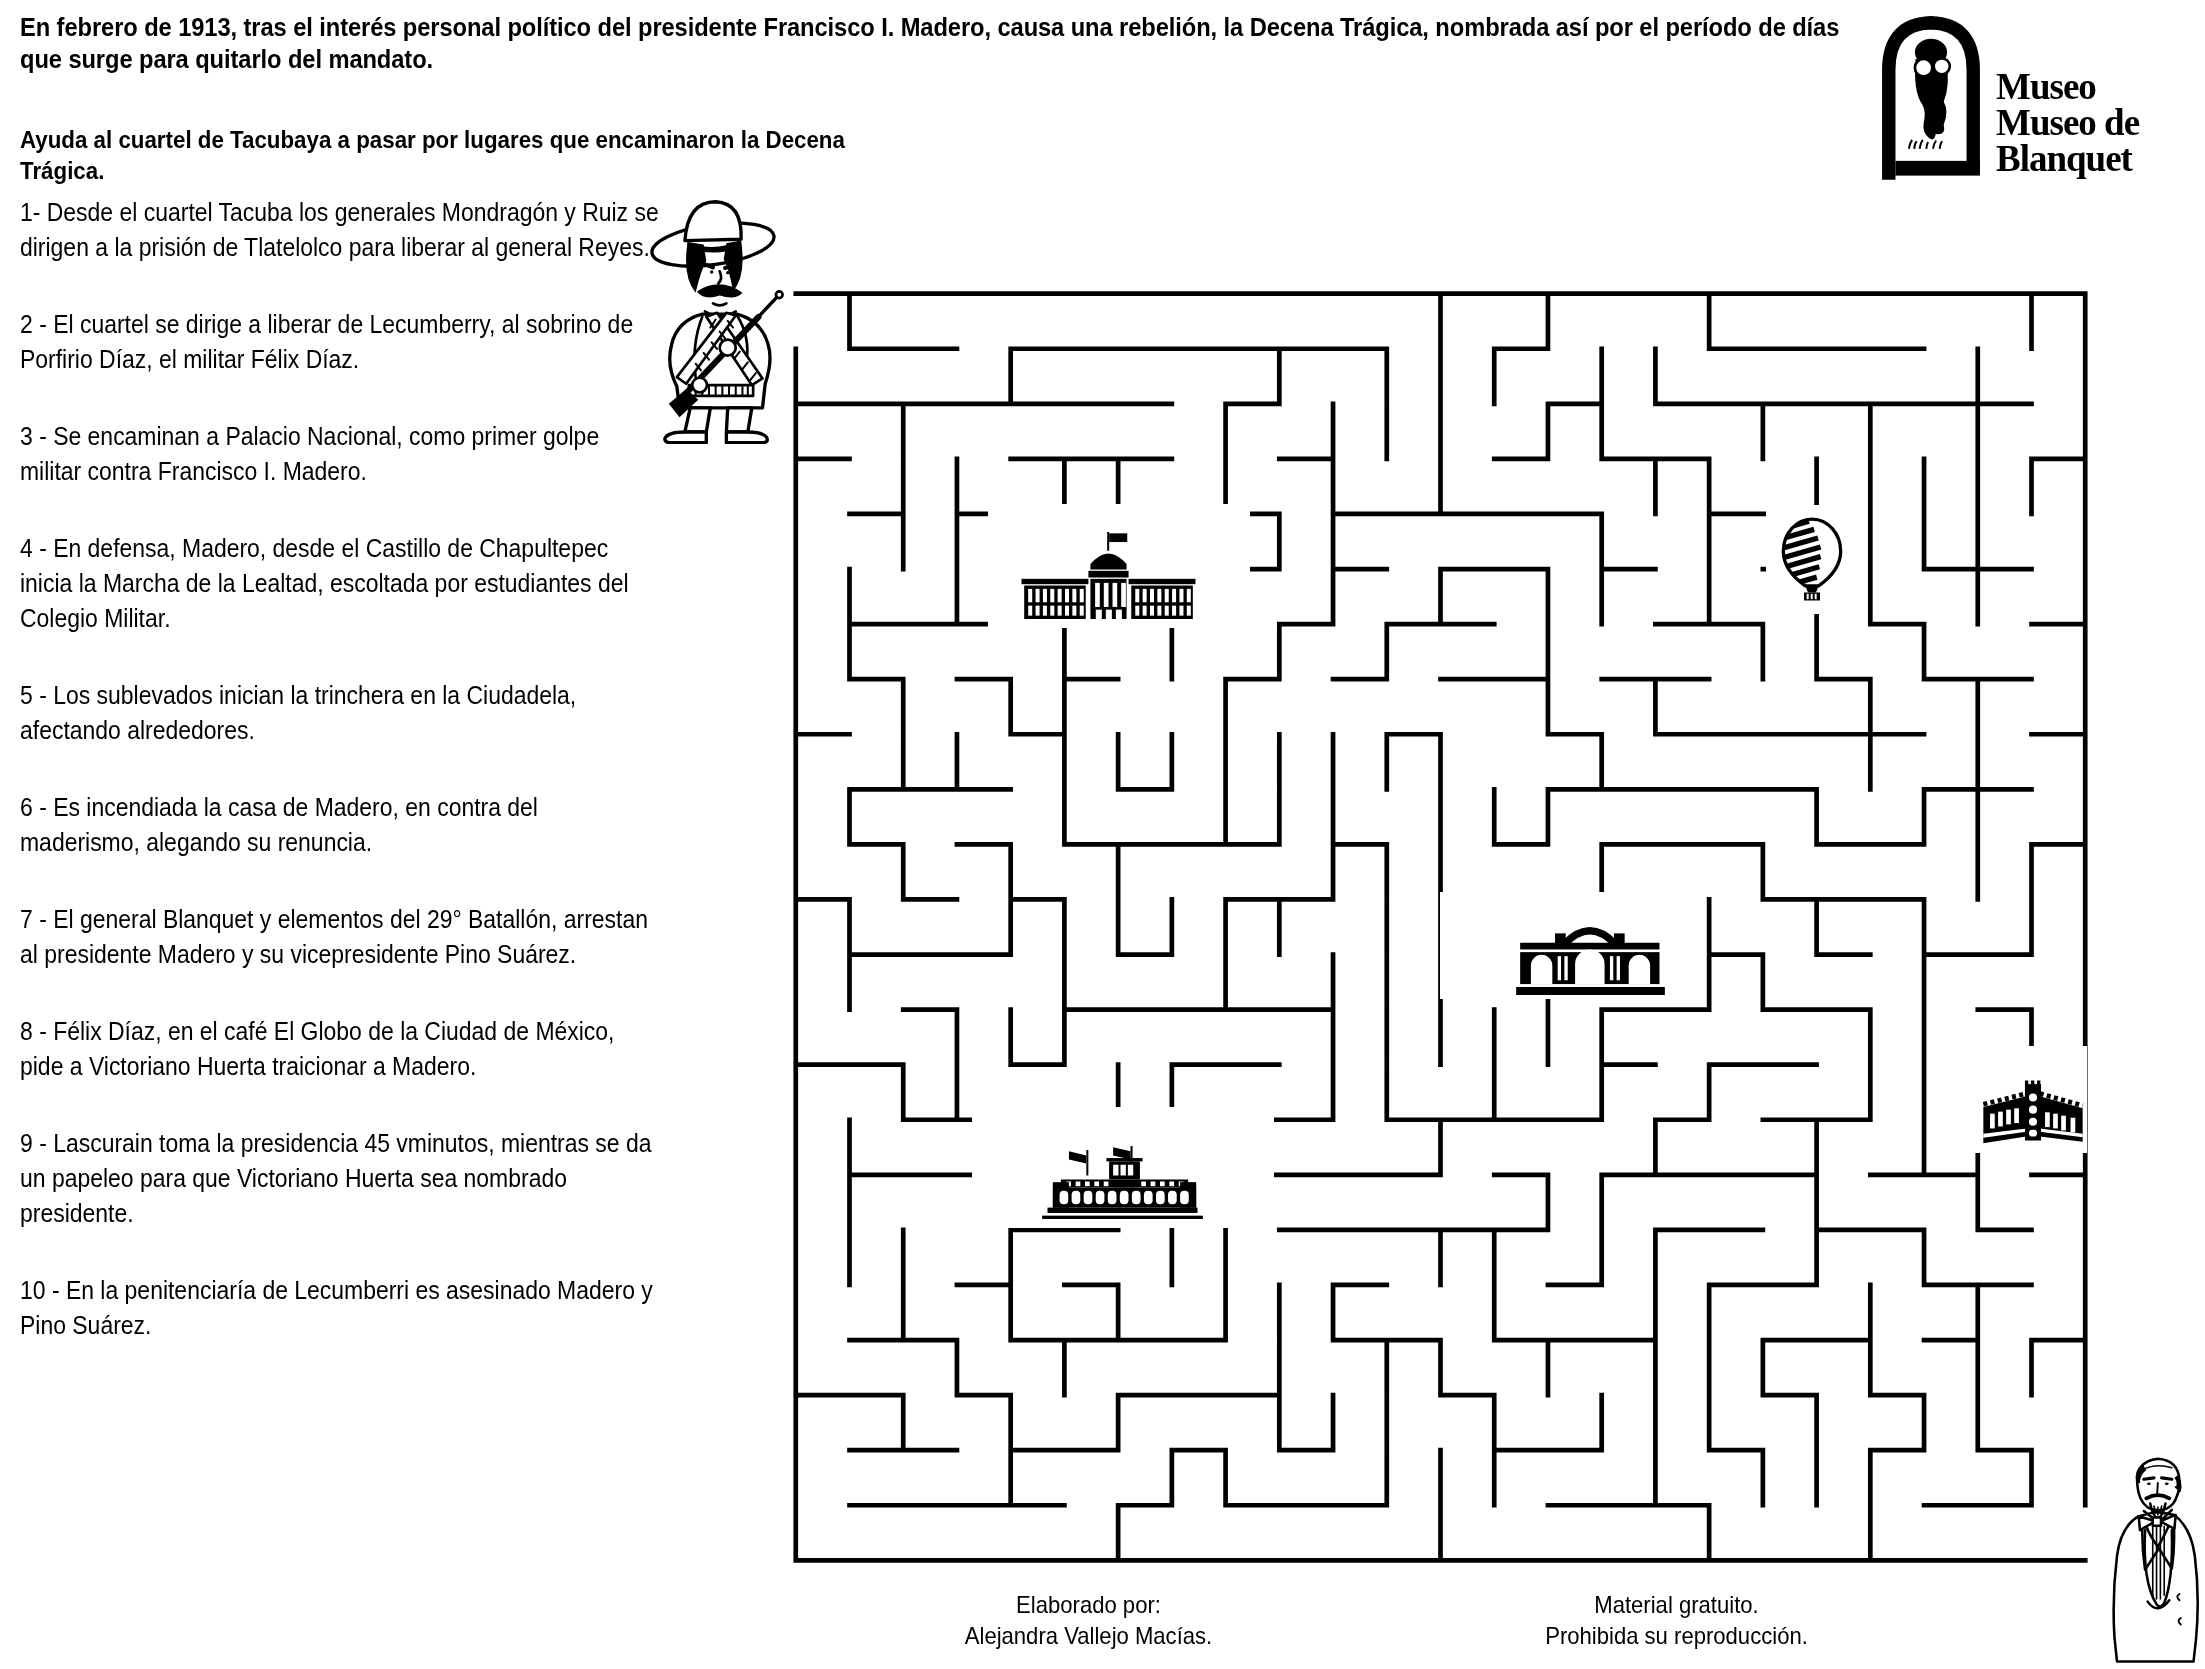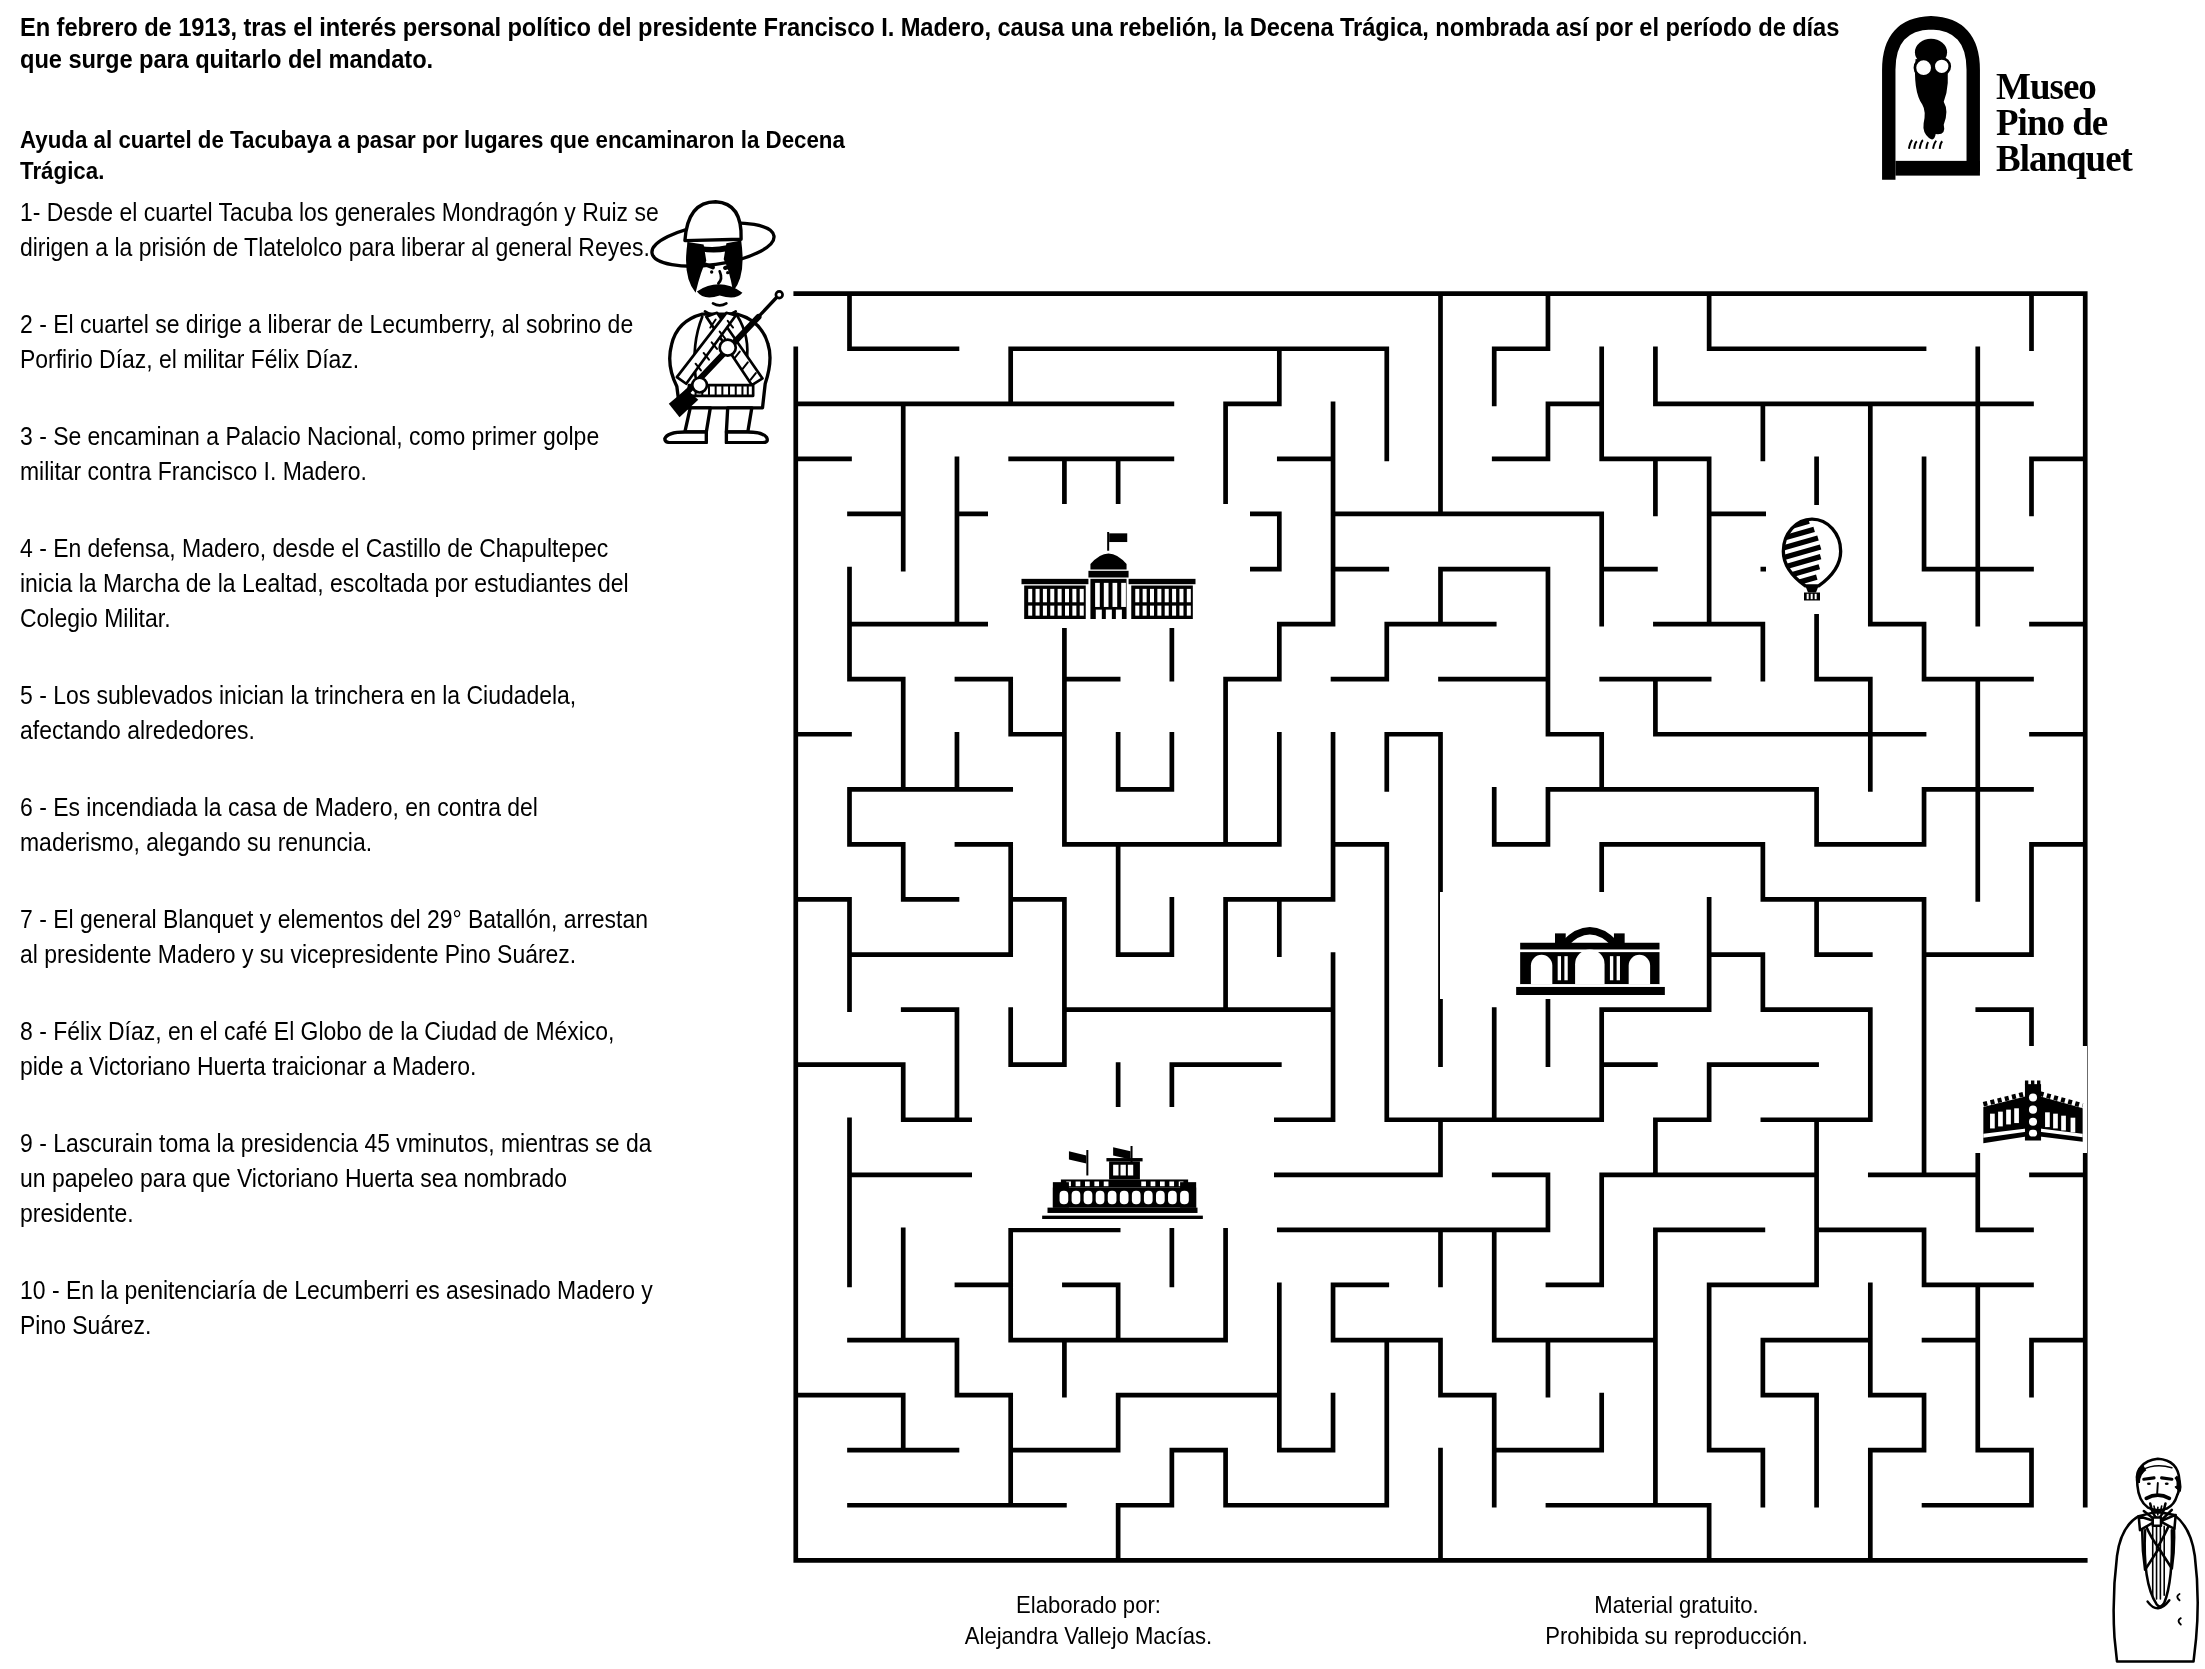--- a/index.html
+++ b/index.html
@@ -73,21 +73,21 @@
     <rect x="32" y="234" width="126" height="22" fill="#000"></rect>
     <ellipse cx="85" cy="72" rx="24" ry="20" fill="#000"></ellipse>
     <path d="M62 82 Q58 130 72 150 Q78 160 74 178 Q72 192 82 200 Q90 206 92 194 Q108 196 104 180 Q112 160 104 146 Q114 120 108 86 Z" fill="#000"></path>
     <circle cx="74" cy="95" r="13" fill="#fff" stroke="#000" stroke-width="4"></circle>
     <circle cx="101" cy="93" r="12" fill="#fff" stroke="#000" stroke-width="4"></circle>
     <path d="M86 94 L90 93" stroke="#000" stroke-width="3"></path>
     <path d="M52 216 q2 -10 5 -13 M60 216 q1 -9 4 -11 M68 216 q2 -11 5 -13 M78 216 q1 -8 3 -10 M88 216 q2 -10 5 -12 M98 216 q1 -9 4 -11" fill="none" stroke="#000" stroke-width="3"></path>
   </svg>
   <div class="logo-text">
     <div>Museo</div>
-    <div>Pino de</div>
+    <div>Museo de</div>
     <div>Blanquet</div>
   </div>
 </div>
 
 <svg id="maze" class="abs" viewBox="-4 -4 1928 1894">
   <path id="maze-walls" d="M0 0h80M80 0h80M160 0h80M240 0h80M320 0h80M400 0h80M480 0h80M560 0h80M640 0h80M720 0h80M800 0h80M880 0h80M960 0h80M1040 0h80M1120 0h80M1200 0h80M1280 0h80M1360 0h80M1440 0h80M1520 0h80M1600 0h80M1680 0h80M1760 0h80M1840 0h80M80 82h80M160 82h80M320 82h80M400 82h80M480 82h80M560 82h80M640 82h80M720 82h80M800 82h80M1040 82h80M1360 82h80M1440 82h80M1520 82h80M1600 82h80M0 164h80M80 164h80M160 164h80M240 164h80M320 164h80M400 164h80M480 164h80M640 164h80M1120 164h80M1280 164h80M1360 164h80M1440 164h80M1520 164h80M1600 164h80M1680 164h80M1760 164h80M0 246h80M320 246h80M400 246h80M480 246h80M720 246h80M1040 246h80M1200 246h80M1280 246h80M1840 246h80M80 328h80M240 328h80M560 328h80M640 328h80M800 328h80M880 328h80M960 328h80M1040 328h80M1120 328h80M1360 328h80M1440 328h80M320 410h80M400 410h80M480 410h80M640 410h80M800 410h80M960 410h80M1040 410h80M1200 410h80M1440 410h80M1680 410h80M1760 410h80M80 492h80M160 492h80M240 492h80M480 492h80M560 492h80M720 492h80M880 492h80M960 492h80M1280 492h80M1360 492h80M1600 492h80M1840 492h80M80 574h80M240 574h80M400 574h80M640 574h80M800 574h80M960 574h80M1040 574h80M1200 574h80M1280 574h80M1520 574h80M1680 574h80M1760 574h80M0 656h80M320 656h80M880 656h80M1120 656h80M1280 656h80M1360 656h80M1440 656h80M1520 656h80M1600 656h80M1840 656h80M80 738h80M160 738h80M240 738h80M480 738h80M1120 738h80M1200 738h80M1280 738h80M1360 738h80M1440 738h80M1680 738h80M1760 738h80M80 820h80M240 820h80M400 820h80M480 820h80M560 820h80M640 820h80M800 820h80M1040 820h80M1200 820h80M1280 820h80M1360 820h80M1520 820h80M1600 820h80M1840 820h80M0 902h80M160 902h80M320 902h80M640 902h80M720 902h80M960 902h80M1040 902h80M1120 902h80M1440 902h80M1520 902h80M1600 902h80M80 984h80M160 984h80M240 984h80M480 984h80M960 984h80M1040 984h80M1120 984h80M1200 984h80M1360 984h80M1520 984h80M1680 984h80M1760 984h80M160 1066h80M400 1066h80M480 1066h80M560 1066h80M640 1066h80M720 1066h80M1200 1066h80M1280 1066h80M1440 1066h80M1520 1066h80M1760 1066h80M0 1148h80M80 1148h80M320 1148h80M560 1148h80M640 1148h80M1200 1148h80M1360 1148h80M1440 1148h80M1840 1148h80M160 1230h80M240 1230h80M320 1230h80M400 1230h80M640 1230h80M720 1230h80M880 1230h80M960 1230h80M1040 1230h80M1120 1230h80M1280 1230h80M1440 1230h80M1520 1230h80M1760 1230h80M80 1312h80M160 1312h80M240 1312h80M480 1312h80M640 1312h80M720 1312h80M800 1312h80M880 1312h80M1040 1312h80M1200 1312h80M1280 1312h80M1360 1312h80M1440 1312h80M1600 1312h80M1680 1312h80M1840 1312h80M320 1394h80M400 1394h80M720 1394h80M800 1394h80M880 1394h80M960 1394h80M1040 1394h80M1280 1394h80M1360 1394h80M1520 1394h80M1600 1394h80M1760 1394h80M240 1476h80M400 1476h80M800 1476h80M1120 1476h80M1360 1476h80M1440 1476h80M1680 1476h80M1760 1476h80M80 1558h80M160 1558h80M320 1558h80M400 1558h80M480 1558h80M560 1558h80M800 1558h80M880 1558h80M1040 1558h80M1120 1558h80M1200 1558h80M1440 1558h80M1520 1558h80M1680 1558h80M1840 1558h80M0 1640h80M80 1640h80M240 1640h80M480 1640h80M560 1640h80M640 1640h80M960 1640h80M1440 1640h80M1600 1640h80M80 1722h80M160 1722h80M320 1722h80M400 1722h80M560 1722h80M720 1722h80M1040 1722h80M1120 1722h80M1360 1722h80M1600 1722h80M1760 1722h80M80 1804h80M160 1804h80M240 1804h80M320 1804h80M480 1804h80M640 1804h80M720 1804h80M800 1804h80M1120 1804h80M1200 1804h80M1280 1804h80M1680 1804h80M1760 1804h80M0 1886h80M80 1886h80M160 1886h80M240 1886h80M320 1886h80M400 1886h80M480 1886h80M560 1886h80M640 1886h80M720 1886h80M800 1886h80M880 1886h80M960 1886h80M1040 1886h80M1120 1886h80M1200 1886h80M1280 1886h80M1360 1886h80M1440 1886h80M1520 1886h80M1600 1886h80M1680 1886h80M1760 1886h80M1840 1886h80M80 0v82M960 0v82M1120 0v82M1360 0v82M1840 0v82M1920 0v82M0 82v82M320 82v82M720 82v82M880 82v82M960 82v82M1040 82v82M1200 82v82M1280 82v82M1760 82v82M1920 82v82M0 164v82M160 164v82M640 164v82M800 164v82M880 164v82M960 164v82M1120 164v82M1200 164v82M1440 164v82M1600 164v82M1760 164v82M1920 164v82M0 246v82M160 246v82M240 246v82M400 246v82M480 246v82M640 246v82M800 246v82M960 246v82M1280 246v82M1360 246v82M1520 246v82M1600 246v82M1680 246v82M1760 246v82M1840 246v82M1920 246v82M0 328v82M160 328v82M240 328v82M400 328v82M720 328v82M800 328v82M1200 328v82M1360 328v82M1520 328v82M1600 328v82M1680 328v82M1760 328v82M1920 328v82M0 410v82M80 410v82M240 410v82M480 410v82M640 410v82M800 410v82M960 410v82M1120 410v82M1200 410v82M1360 410v82M1520 410v82M1600 410v82M1760 410v82M1920 410v82M0 492v82M80 492v82M400 492v82M560 492v82M720 492v82M880 492v82M1120 492v82M1440 492v82M1520 492v82M1680 492v82M1920 492v82M0 574v82M160 574v82M320 574v82M400 574v82M640 574v82M1120 574v82M1280 574v82M1600 574v82M1760 574v82M1920 574v82M0 656v82M160 656v82M240 656v82M400 656v82M480 656v82M560 656v82M640 656v82M720 656v82M800 656v82M880 656v82M960 656v82M1200 656v82M1600 656v82M1760 656v82M1920 656v82M0 738v82M80 738v82M400 738v82M640 738v82M720 738v82M800 738v82M960 738v82M1040 738v82M1120 738v82M1520 738v82M1680 738v82M1760 738v82M1920 738v82M0 820v82M160 820v82M320 820v82M480 820v82M800 820v82M880 820v82M960 820v82M1200 820v82M1440 820v82M1760 820v82M1840 820v82M1920 820v82M0 902v82M80 902v82M320 902v82M400 902v82M480 902v82M560 902v82M640 902v82M720 902v82M880 902v82M960 902v82M1280 902v82M1360 902v82M1520 902v82M1680 902v82M1840 902v82M1920 902v82M0 984v82M80 984v82M400 984v82M640 984v82M800 984v82M880 984v82M960 984v82M1120 984v82M1360 984v82M1440 984v82M1680 984v82M1920 984v82M0 1066v82M240 1066v82M320 1066v82M400 1066v82M800 1066v82M880 1066v82M960 1066v82M1040 1066v82M1120 1066v82M1200 1066v82M1600 1066v82M1680 1066v82M1840 1066v82M1920 1066v82M0 1148v82M160 1148v82M240 1148v82M480 1148v82M560 1148v82M800 1148v82M880 1148v82M1040 1148v82M1200 1148v82M1360 1148v82M1600 1148v82M1680 1148v82M1760 1148v82M1920 1148v82M0 1230v82M80 1230v82M400 1230v82M560 1230v82M960 1230v82M1280 1230v82M1520 1230v82M1680 1230v82M1760 1230v82M1920 1230v82M0 1312v82M80 1312v82M320 1312v82M480 1312v82M560 1312v82M640 1312v82M1120 1312v82M1200 1312v82M1520 1312v82M1760 1312v82M1920 1312v82M0 1394v82M80 1394v82M160 1394v82M320 1394v82M560 1394v82M640 1394v82M960 1394v82M1040 1394v82M1200 1394v82M1280 1394v82M1520 1394v82M1680 1394v82M1920 1394v82M0 1476v82M160 1476v82M320 1476v82M480 1476v82M640 1476v82M720 1476v82M800 1476v82M1040 1476v82M1280 1476v82M1360 1476v82M1600 1476v82M1760 1476v82M1920 1476v82M0 1558v82M240 1558v82M400 1558v82M720 1558v82M880 1558v82M960 1558v82M1120 1558v82M1280 1558v82M1360 1558v82M1440 1558v82M1600 1558v82M1760 1558v82M1840 1558v82M1920 1558v82M0 1640v82M160 1640v82M320 1640v82M480 1640v82M720 1640v82M800 1640v82M880 1640v82M1040 1640v82M1200 1640v82M1280 1640v82M1360 1640v82M1520 1640v82M1680 1640v82M1760 1640v82M1920 1640v82M0 1722v82M320 1722v82M560 1722v82M640 1722v82M880 1722v82M960 1722v82M1040 1722v82M1280 1722v82M1440 1722v82M1520 1722v82M1600 1722v82M1840 1722v82M1920 1722v82M0 1804v82M480 1804v82M960 1804v82M1360 1804v82M1600 1804v82" fill="none" stroke="#000000" stroke-width="7" stroke-linecap="square"></path>
 </svg>
 
 <div class="clearing cl-palacio"></div>
 <div class="clearing cl-balloon"></div>

